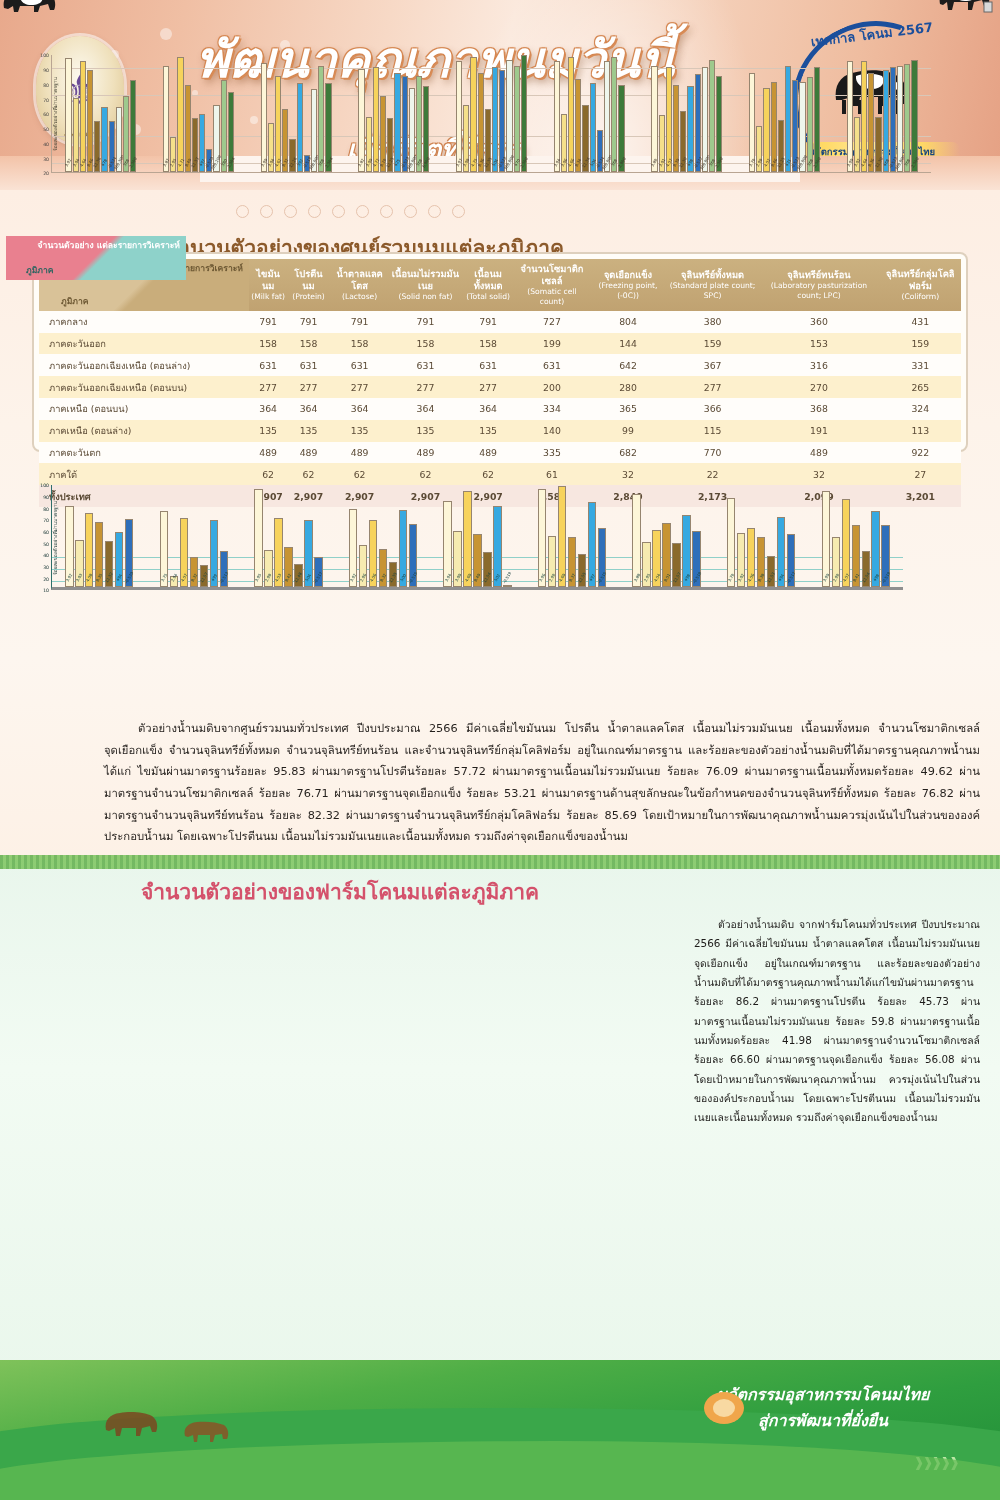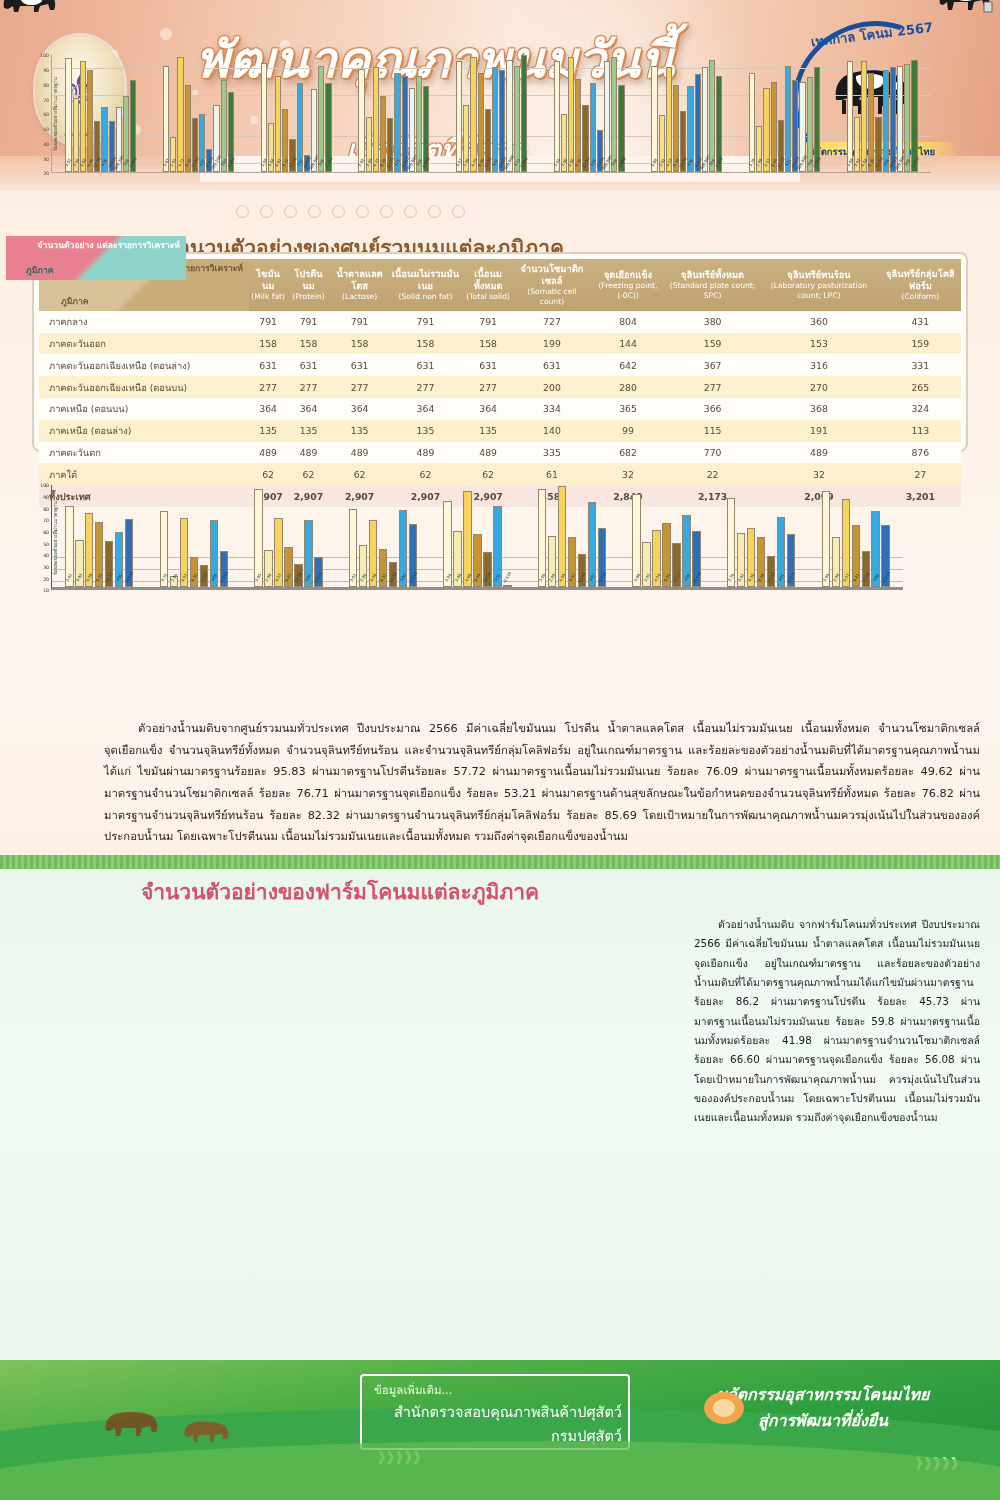--- a/index.html
+++ b/index.html
@@ -372,21 +372,21 @@
           <td class="rowlabel">ภาคตะวันตก</td>
           <td>489</td>
           <td>489</td>
           <td>489</td>
           <td>489</td>
           <td>489</td>
           <td>335</td>
           <td>682</td>
           <td>770</td>
           <td>489</td>
-          <td>876</td>
+          <td>922</td>
         </tr>
         <tr>
           <td class="rowlabel">ภาคใต้</td>
           <td>62</td>
           <td>62</td>
           <td>62</td>
           <td>62</td>
           <td>62</td>
           <td>61</td>
           <td>32</td>
@@ -1211,26 +1211,20 @@
       <div class="xlab">
         <div>ภาคใต้</div>
       </div>
       <div class="xlab" style="font-weight: bold;">
         <div>ทั้งประเทศ</div>
       </div>
     </div>
 </div>
 
 <div id="footer">
-  <div id="footer-box">
-    <div id="footer-more">ข้อมูลเพิ่มเติม...</div>
-    <div id="footer-office">สำนักตรวจสอบคุณภาพสินค้าปศุสัตว์</div>
-    <div id="footer-dept">กรมปศุสัตว์</div>
-    <div class="chev" style="left:14px;bottom:-16px">❱❱❱❱❱</div>
-  </div>
   <div id="footer-slogan">
     <div>นวัตกรรมอุสาหกรรมโคนมไทย</div>
     <div>สู่การพัฒนาที่ยั่งยืน</div>
   </div>
   <div class="chev" style="right:42px;bottom:30px">❱❱❱❱❱</div>
   <svg style="position:absolute;left:100px;top:40px;width:70px;height:46px" viewBox="0 0 70 46">
     <path d="M6 30 C4 20 10 14 20 13 C30 11 44 12 52 16 C58 20 58 28 56 32 L52 32 L50 26 L42 28 L40 36 L36 36 L36 28 L22 28 L20 36 L16 36 L15 28 L9 31 Z" fill="#7a4820" opacity=".85"></path>
   </svg>
   <svg style="position:absolute;left:180px;top:52px;width:58px;height:38px" viewBox="0 0 58 38">
     <path d="M5 24 C3 16 8 11 17 10 C26 9 37 10 44 13 C49 17 49 23 47 27 L43 27 L42 22 L35 23 L33 30 L30 30 L30 23 L18 23 L17 30 L14 30 L13 23 L8 25 Z" fill="#8a5426" opacity=".85"></path>

